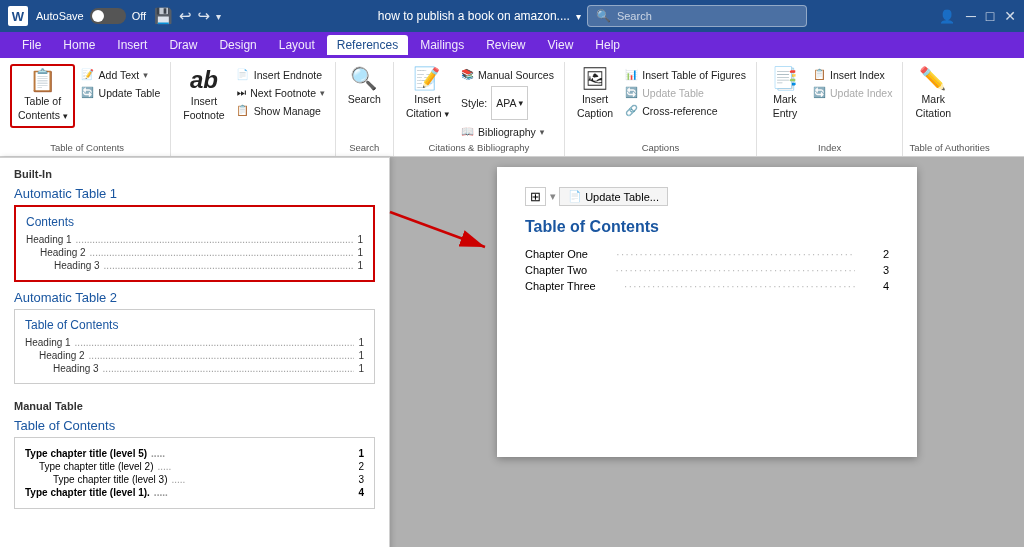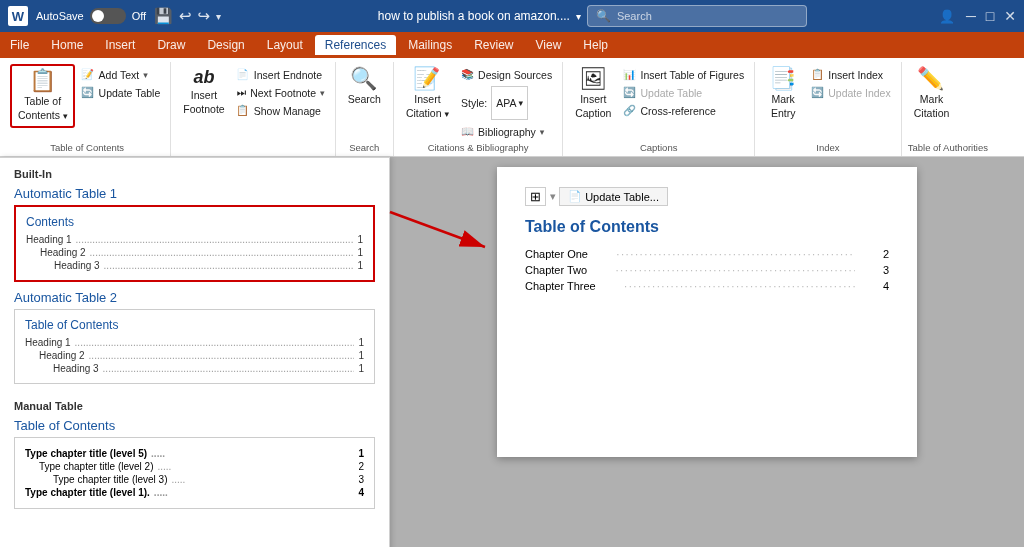--- a/index.html
+++ b/index.html
@@ -40,26 +40,26 @@
       display: flex; align-items: center;
       padding: 0 8px;
       gap: 6px;
       color: rgba(255,255,255,0.8);
       font-size: 11px;
     }
     .title-bar-icons { display: flex; gap: 10px; align-items: center; font-size: 14px; color: rgba(255,255,255,0.8); }
 
     
     .menu-bar {
-      background: #c2410c;
+      background: #6d28d9;
       color: rgba(255,255,255,0.9);
       height: 26px;
       display: flex;
       align-items: center;
-      padding: 0 0;
+      padding: 0 12px;
       gap: 2px;
     }
     .menu-item {
       padding: 3px 10px;
       font-size: 12px;
       cursor: pointer;
       border-radius: 2px;
     }
     .menu-item.active {
       background: white;
@@ -278,21 +278,21 @@
           <span>Update Table</span>
         </div>
       </div>
     </div>
     <div class="ribbon-group-label">Table of Contents</div>
   </div>
 
   <div class="ribbon-group">
     <div class="ribbon-content">
       <div class="ribbon-btn">
-        <div class="ribbon-btn-icon" style="font-size:18px;font-style:italic;font-weight:bold;">ab</div>
+        <div class="ribbon-btn-icon" style="font-size:24px;font-style:italic;font-weight:bold;">ab</div>
         <div style="font-size:10.5px;line-height:1.3;">Insert<br>Footnote</div>
       </div>
       <div class="ribbon-col">
         <div class="ribbon-btn-small">
           <span>📄</span>
           <span>Insert Endnote</span>
         </div>
         <div class="ribbon-btn-small">
           <span>⏭</span>
           <span>Next Footnote</span>
@@ -318,21 +318,21 @@
 
   <div class="ribbon-group">
     <div class="ribbon-content">
       <div class="ribbon-btn">
         <div class="ribbon-btn-icon">📝</div>
         <div style="font-size:10.5px;line-height:1.3;">Insert<br>Citation <span style="font-size:9px;">▾</span></div>
       </div>
       <div class="ribbon-col">
         <div class="ribbon-btn-small">
           <span>📚</span>
-          <span>Design Sources</span>
+          <span>Manual Sources</span>
         </div>
         <div class="ribbon-btn-small">
           <span>Style: </span>
           <div class="style-combo">
             <span>APA</span>
             <span style="font-size:9px;">▾</span>
           </div>
         </div>
         <div class="ribbon-btn-small">
           <span>📖</span>

